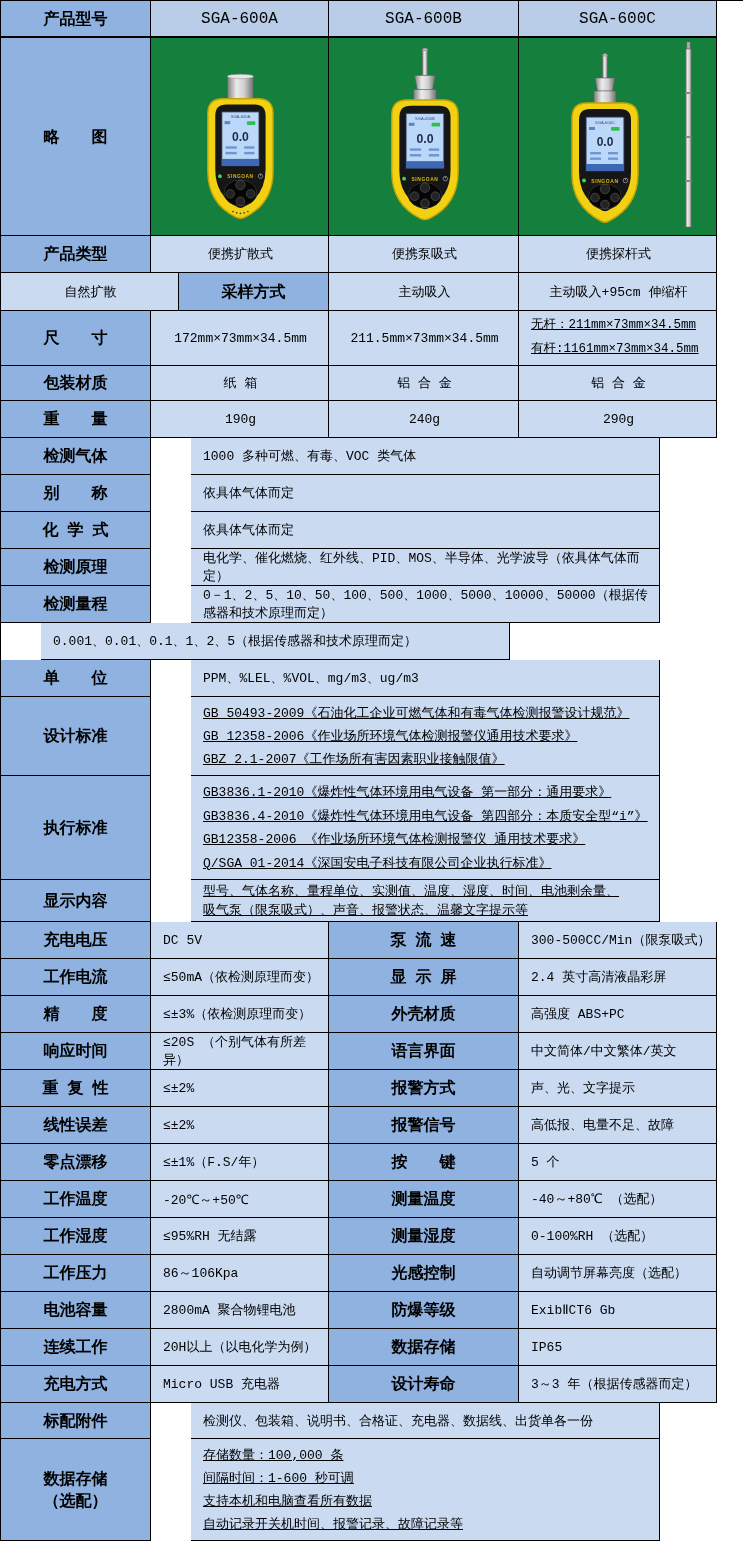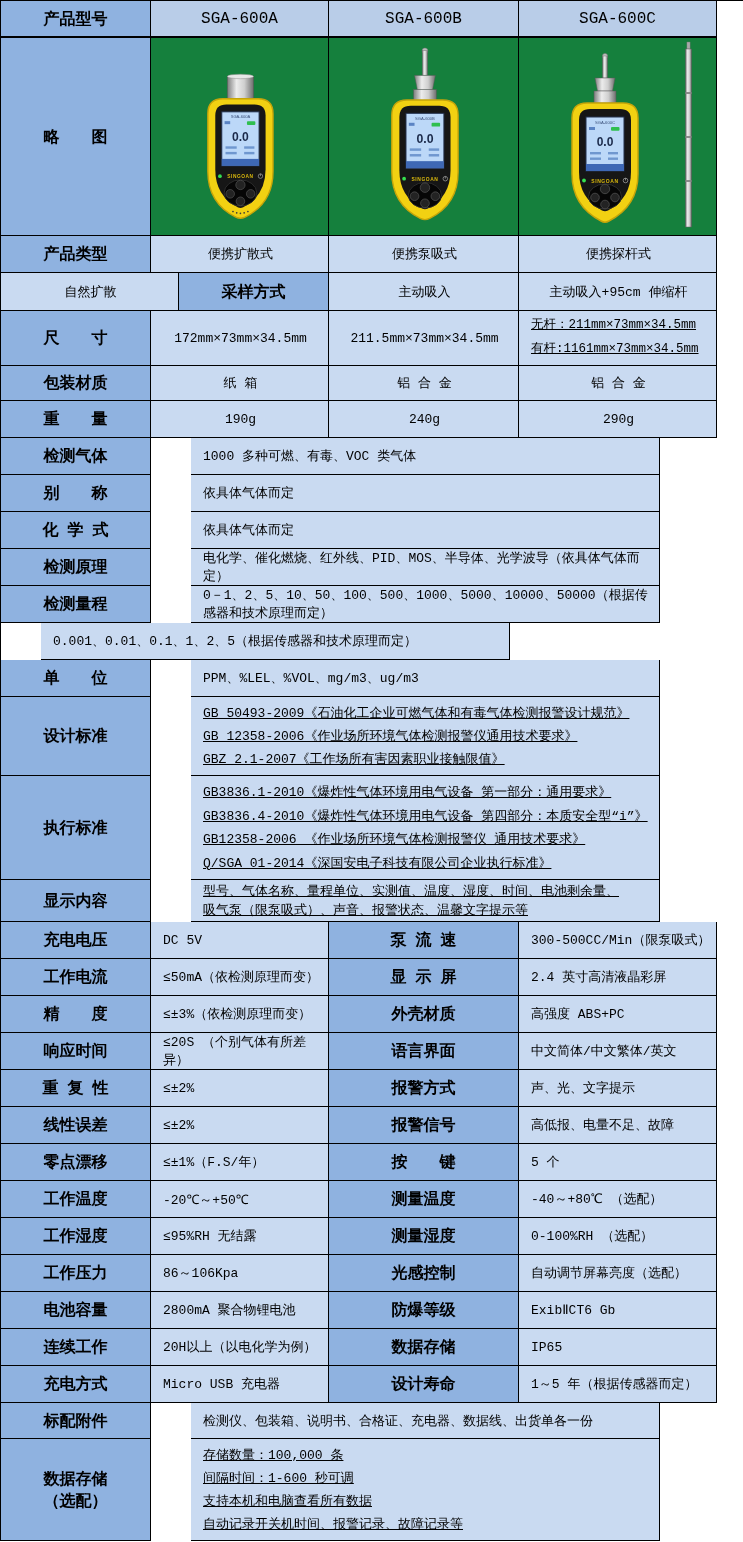--- a/index.html
+++ b/index.html
@@ -344,21 +344,21 @@
     <div class="cell lbl wL h37">连续工作</div>
     <div class="cell val wA h37">20H以上（以电化学为例）</div>
     <div class="cell lbl wB h37">数据存储</div>
     <div class="cell val wC h37">IP65</div>
   </div>
 
   <div class="row h37">
     <div class="cell lbl wL h37">充电方式</div>
     <div class="cell val wA h37">Micro USB 充电器</div>
     <div class="cell lbl wB h37">设计寿命</div>
-    <div class="cell val wC h37">1～5 年（根据传感器而定）</div>
+    <div class="cell val wC h37">3～3 年（根据传感器而定）</div>
   </div>
 
   <div class="row h36">
     <div class="cell lbl wL h36">标配附件</div>
     <div class="cell val wFull h36">检测仪、包装箱、说明书、合格证、充电器、数据线、出货单各一份</div>
   </div>
 
   <div class="row h102">
     <div class="cell lbl wL h102">
       <div>数据存储</div>

